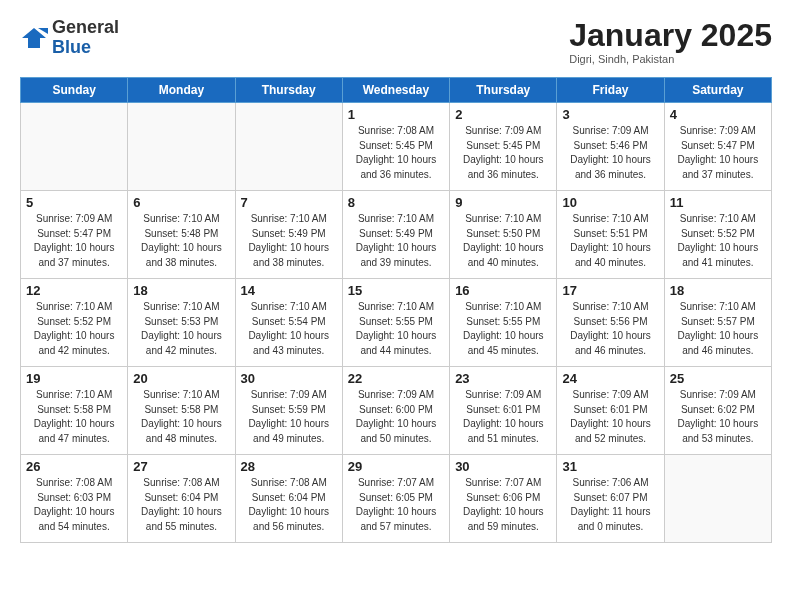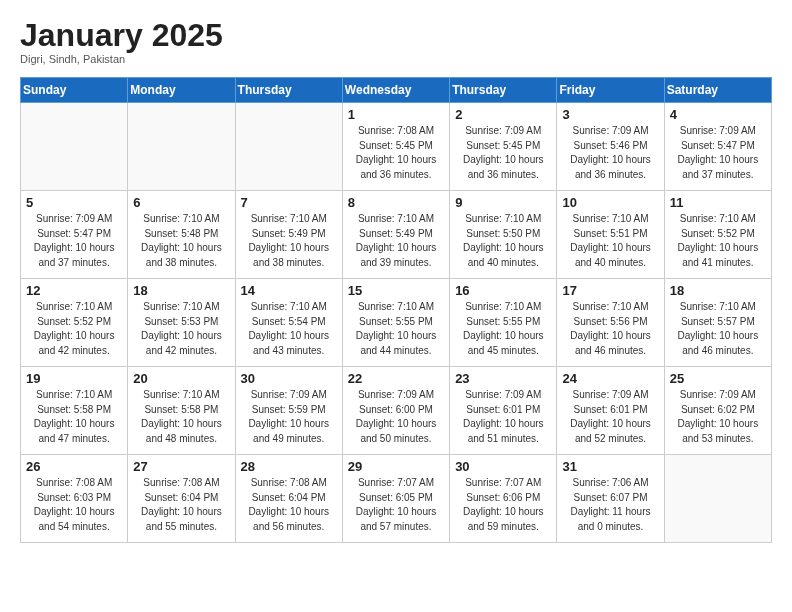--- a/index.html
+++ b/index.html
@@ -60,21 +60,21 @@
     table {
       width: 100%;
       border-collapse: collapse;
       table-layout: fixed;
     }
     th {
       background-color: #1a6abf;
       color: #fff;
       font-size: 12px;
       font-weight: bold;
-      text-align: left;
+      text-align: center;
       padding: 5px 2px;
       border: 1px solid #5a9fd4;
     }
     td {
       border: 1px solid #ccc;
       vertical-align: top;
       padding: 4px 5px;
       font-size: 10.5px;
       color: #222;
       height: 88px;
@@ -97,20 +97,31 @@
     }
     tr:nth-child(odd) td:not(.empty) {
       background: #fff;
     }
   </style>
 </head>
 <body>
 
 <div class="page">
   <div class="header">
+    <div class="logo">
+      <svg class="logo-icon" viewBox="0 0 28 28">
+        <rect x="0" y="0" width="28" height="28" fill="white"></rect>
+        <polygon points="14,4 26,14 20,14 20,24 8,24 8,14 2,14" fill="#1a6abf"></polygon>
+        <polygon points="18,4 28,10 28,4" fill="#1a6abf"></polygon>
+      </svg>
+      <div class="logo-text">
+        <span class="logo-general">General</span>
+        <span class="logo-blue">Blue</span>
+      </div>
+    </div>
     <div class="title-block">
       <div class="main-title">January 2025</div>
       <div class="subtitle">Digri, Sindh, Pakistan</div>
     </div>
   </div>
 
   <table>
     <thead>
       <tr>
         <th>Sunday</th>

